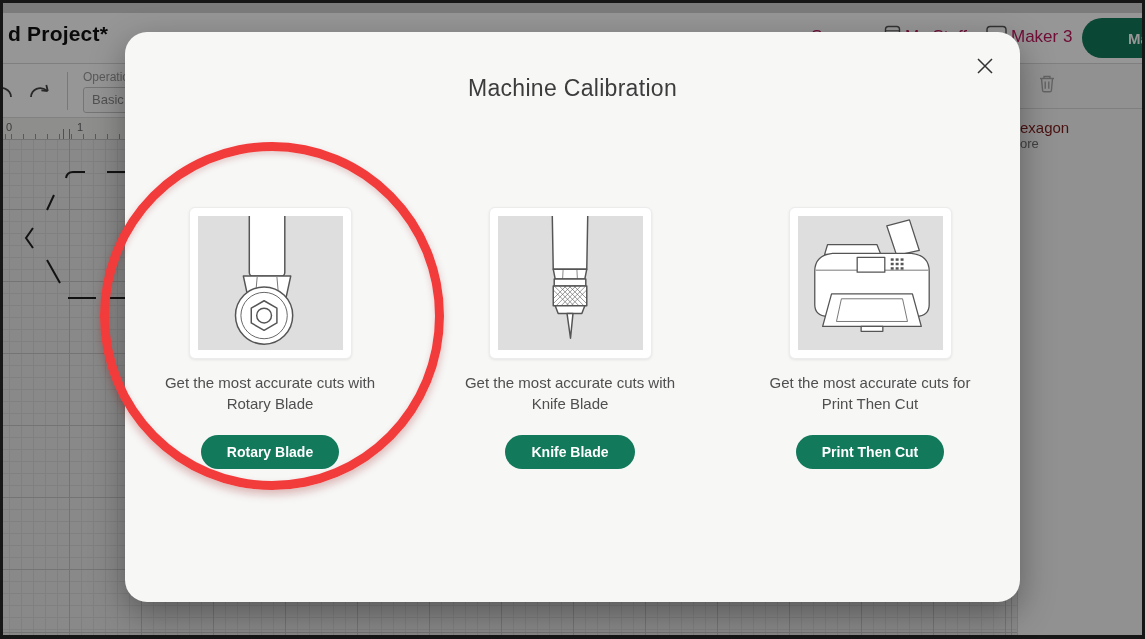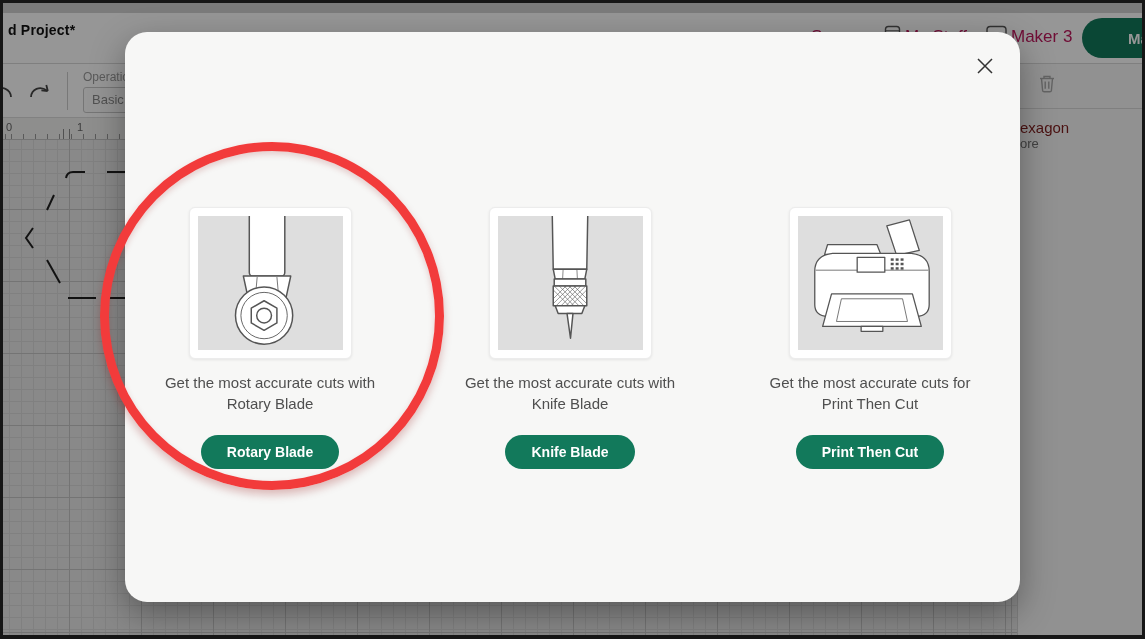--- a/index.html
+++ b/index.html
@@ -4,21 +4,21 @@
 <style>
   * { box-sizing: border-box; }
   body { margin: 0; font-family: "Liberation Sans", sans-serif; background: #333; }
 
   .frame { position: relative; width: 1145px; height: 639px; background: #161616; overflow: hidden; }
   .chrome-strip { position: absolute; left: 3px; top: 3px; right: 3px; height: 10px; background: #d2d2d2; }
   .app { position: absolute; left: 3px; top: 13px; right: 3px; bottom: 4px; background: #ffffff; overflow: hidden; }
 
   
   .header { position: absolute; left: 0; right: 0; top: 0; height: 51px; background: #fff; border-bottom: 1px solid #d8d8d8; }
-  .project-title { position: absolute; left: 5px; top: 9px; font-size: 14px; font-weight: bold; color: #111; letter-spacing: .2px; }
+  .project-title { position: absolute; left: 5px; top: 9px; font-size: 21px; font-weight: bold; color: #111; letter-spacing: .2px; }
   .hdr-item { position: absolute; top: 14px; font-size: 17px; color: #be185d; white-space: nowrap; }
   .hdr-icon { position: absolute; top: 11px; }
   .make-btn { position: absolute; left: 1079px; top: 5px; height: 40px; width: 110px; border: none; border-radius: 20px; background: #12795B; color: #fff; font-weight: bold; font-size: 15px; text-align: left; padding-left: 46px; font-family: inherit; }
 
   
   .toolbar { position: absolute; left: 0; right: 125px; top: 51px; height: 54px; background: #fff; border-bottom: 1px solid #dcdcdc; }
   .undo-icon { position: absolute; left: -14px; top: 18px; }
   .redo-icon { position: absolute; left: 24px; top: 18px; }
   .tb-divider { position: absolute; left: 64px; top: 8px; height: 38px; width: 1px; background: #cccccc; }
   .op-label { position: absolute; left: 80px; top: 6px; font-size: 12px; color: #9a9a9a; white-space: nowrap; }
@@ -159,20 +159,21 @@
   </div>
 
   <div class="overlay"></div>
 
   <div class="modal">
     <button class="modal-close">
       <svg width="20" height="20" viewBox="0 0 20 20">
           <path d="M3 3 L17 17 M17 3 L3 17" stroke="#333" stroke-width="1.5" fill="none"></path>
         </svg>
     </button>
+    <h1 class="modal-title">Machine Calibration</h1>
 
     <div class="options-row">
 
       <div class="option option-rotary">
         <div class="img-card">
           <div class="img-card-inner">
             <svg width="147" height="136" viewBox="0 0 147 136">
               <g stroke="#555" stroke-width="1.5" fill="#fff" stroke-linejoin="round">
                 <path d="M52 -2 L52 57 Q52 61 56 61 L84 61 Q88 61 88 57 L88 -2"></path>
                 <path d="M46 61 L94 61 L89 84 L51 84 Z"></path>

